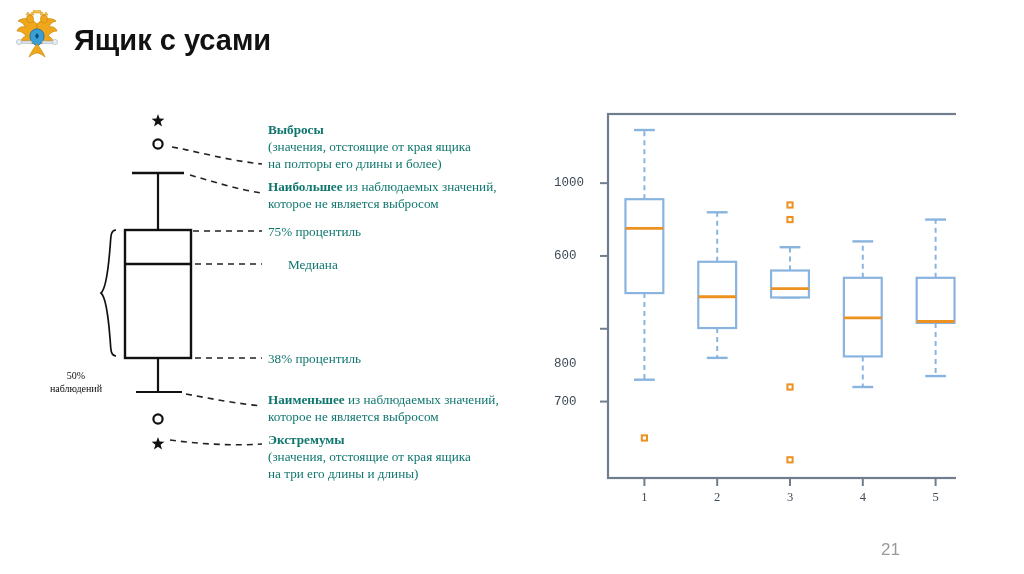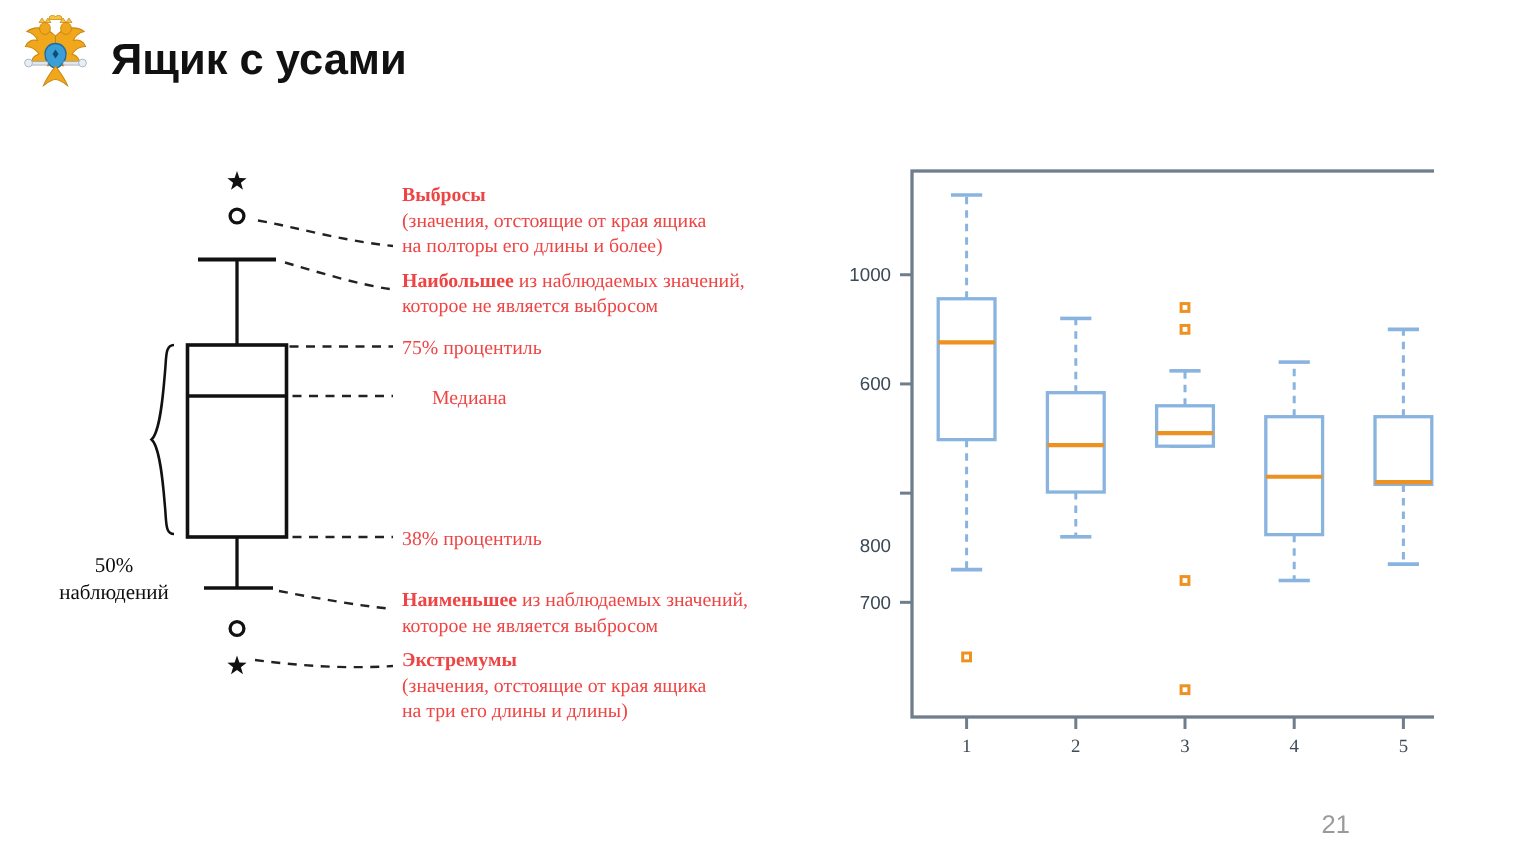--- a/index.html
+++ b/index.html
@@ -41,51 +41,51 @@
     position: absolute;
     left: 0px;
     top: 92px;
     width: 560px;
     height: 400px;
   }
   .callout {
     position: absolute;
     font-family: "Liberation Serif", serif;
     font-size: 13.2px;
-    color: #ef4444;
+    color: #0f766e;
     line-height: 1.28;
   }
   .callout b { font-weight: bold; }
   #brace-label {
     position: absolute;
     left: 28px;
     top: 277px;
     width: 96px;
     text-align: center;
     font-family: "Liberation Serif", serif;
-    font-size: 14px;
+    font-size: 10px;
     color: #0d0d0d;
     line-height: 1.3;
   }
 
   
   #chart {
     position: absolute;
     left: 560px;
     top: 92px;
     width: 430px;
     height: 410px;
   }
   .ytick-label {
     position: absolute;
     right: 0;
-    font-family: Liberation Sans, sans-serif;
+    font-family: Liberation Mono, monospace;
     font-size: 12.5px;
     color: #3d4a57;
-    text-align: right;
+    text-align: left;
     width: 40px;
     transform: translateY(-50%);
   }
   .xtick-label {
     position: absolute;
     font-family: "Liberation Serif", serif;
     font-size: 12.5px;
     color: #3d4a57;
     text-align: center;
     width: 24px;

